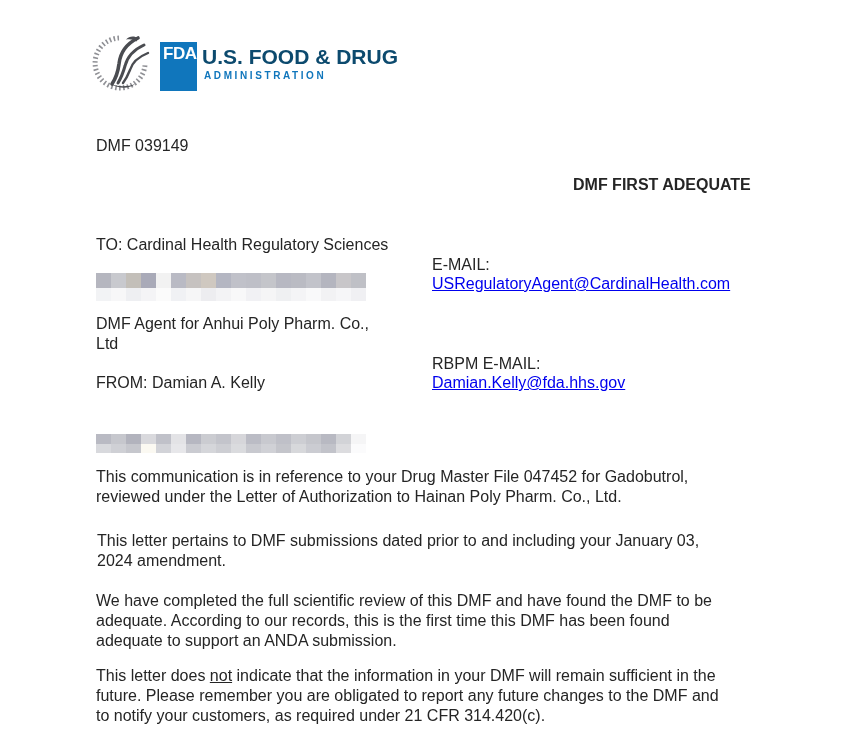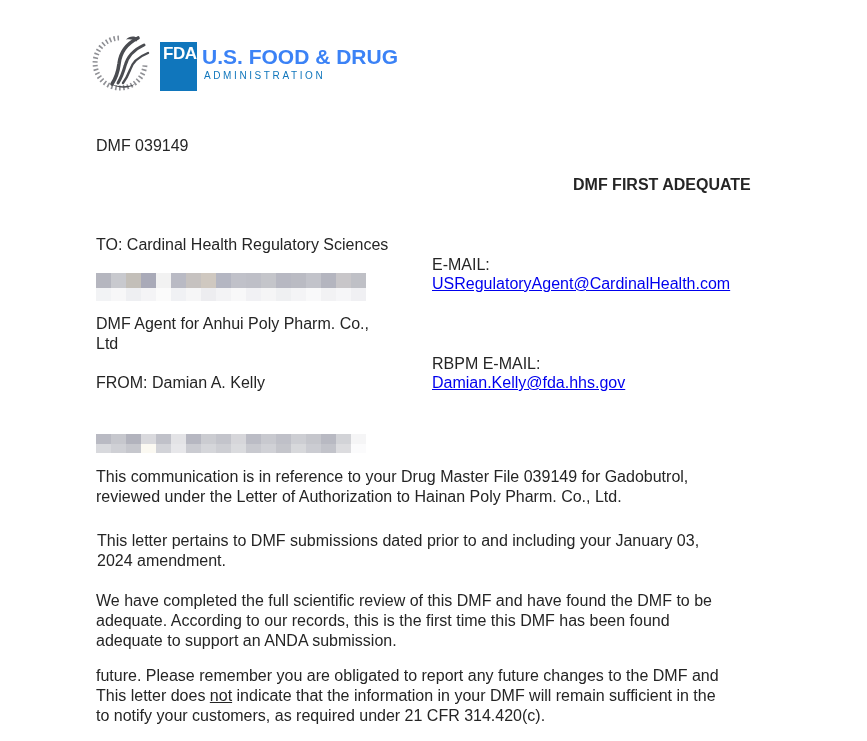--- a/index.html
+++ b/index.html
@@ -9,22 +9,22 @@
     color:#252525;font-size:16px;line-height:20px;
   }
   .abs{position:absolute;}
   
   .seal{position:absolute;left:88px;top:32px;width:68px;height:62px;}
   .fda-square{
     position:absolute;left:160px;top:42px;width:37px;height:49px;
     background:#1076bc;color:#ffffff;font-weight:bold;font-size:17px;
     letter-spacing:-0.5px;padding:2px 0 0 3px;box-sizing:border-box;line-height:20px;
   }
-  .org1{position:absolute;left:202px;top:45px;color:#3b82f6;font-weight:bold;font-size:21px;line-height:24px;letter-spacing:0px;white-space:nowrap;}
-  .org2{position:absolute;left:204px;top:70px;color:#1076bc;font-weight:normal;font-size:10px;line-height:12px;letter-spacing:2.6px;white-space:nowrap;}
+  .org1{position:absolute;left:202px;top:45px;color:#0c4a6e;font-weight:bold;font-size:21px;line-height:24px;letter-spacing:0px;white-space:nowrap;}
+  .org2{position:absolute;left:204px;top:70px;color:#1076bc;font-weight:bold;font-size:10px;line-height:12px;letter-spacing:2.6px;white-space:nowrap;}
   
   .line{white-space:nowrap;}
   .bold{font-weight:bold;}
   a.mail{color:#0000ee;text-decoration:underline;cursor:pointer;white-space:nowrap;}
   .u{text-decoration:underline;}
   .para div{white-space:nowrap;}
   
   .redact{position:absolute;}
   .redact .prow{display:flex;}
   .redact .prow span{flex:none;display:block;}
@@ -147,34 +147,34 @@
         <span style="width: 15px; background: rgb(196, 197, 203);"></span>
         <span style="width: 15px; background: rgb(215, 216, 219);"></span>
         <span style="width: 15px; background: rgb(203, 204, 210);"></span>
         <span style="width: 15px; background: rgb(194, 195, 202);"></span>
         <span style="width: 15px; background: rgb(220, 220, 223);"></span>
         <span style="width: 15px; background: rgb(251, 251, 252);"></span>
       </div>
     </div>
 
   <div class="abs para" style="left:96px;top:467px;">
-    <div>This communication is in reference to your Drug Master File 039149 for Gadobutrol,</div>
+    <div>This communication is in reference to your Drug Master File 047452 for Gadobutrol,</div>
     <div>reviewed under the Letter of Authorization to Hainan Poly Pharm. Co., Ltd.</div>
   </div>
 
   <div class="abs para" style="left:97px;top:531px;">
     <div>This letter pertains to DMF submissions dated prior to and including your January 03,</div>
     <div>2024 amendment.</div>
   </div>
 
   <div class="abs para" style="left:96px;top:591px;">
     <div>We have completed the full scientific review of this DMF and have found the DMF to be</div>
     <div>adequate. According to our records, this is the first time this DMF has been found</div>
     <div>adequate to support an ANDA submission.</div>
   </div>
 
   <div class="abs para" style="left:96px;top:666px;">
+    <div><span>This letter does </span><span class="u">not</span><span> indicate that the information in your DMF will remain sufficient in the</span></div>
     <div>future. Please remember you are obligated to report any future changes to the DMF and</div>
-    <div><span>This letter does </span><span class="u">not</span><span> indicate that the information in your DMF will remain sufficient in the</span></div>
     <div>to notify your customers, as required under 21 CFR 314.420(c).</div>
   </div>
 
 </div>
 
 </body></html>

